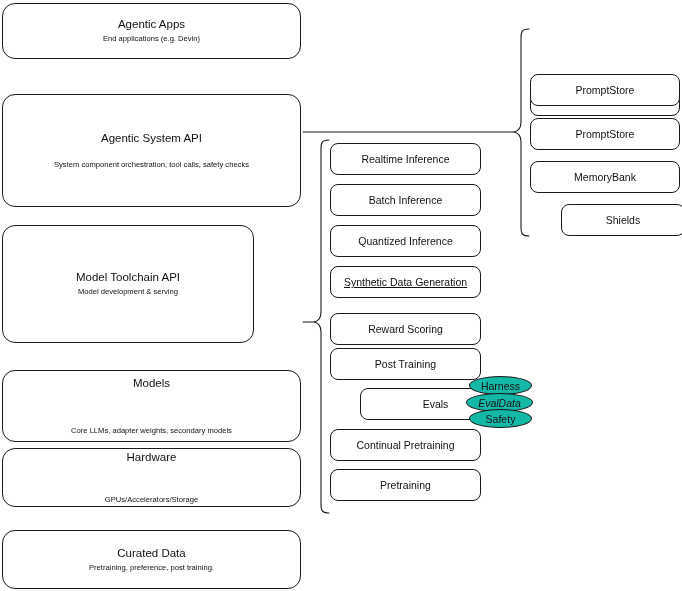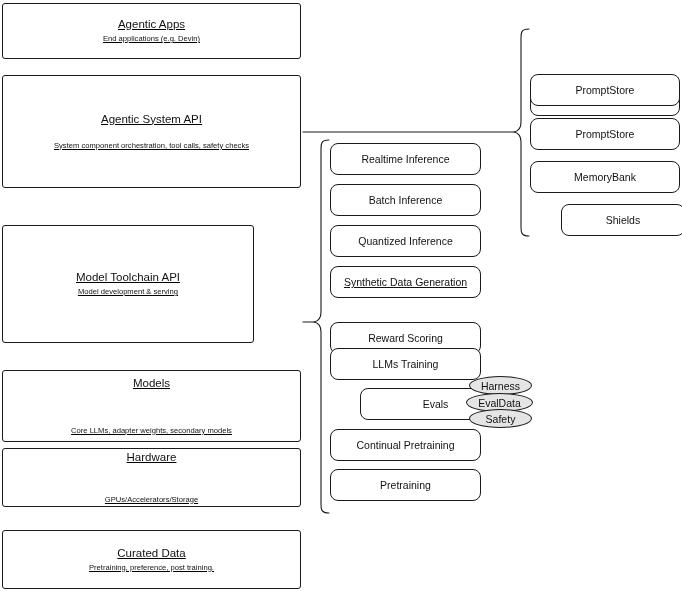--- a/index.html
+++ b/index.html
@@ -27,22 +27,21 @@
     border: 1px solid #1a1a1a;
     background: #ffffff;
     display: flex;
     flex-direction: column;
     align-items: center;
     justify-content: center;
     text-align: center;
   }
   
   .layer {
-    border-radius: 3px;
-    text-decoration: underline;
+    border-radius: 13px;
   }
   .layer .title {
     font-size: 11.5px;
     line-height: 15px;
     color: #111111;
   }
   .layer .subtitle {
     font-size: 7.6px;
     line-height: 12px;
     color: #111111;
@@ -53,21 +52,21 @@
     border-radius: 8px;
     font-size: 10.5px;
     line-height: 14px;
     color: #111111;
   }
   
   .tag {
     position: absolute;
     box-sizing: border-box;
     border: 1px solid #1a1a1a;
-    background: #e5e5e5;
+    background: #14b8a6;
     border-radius: 50%/50%;
     display: flex;
     align-items: center;
     justify-content: center;
     font-size: 10.5px;
     line-height: 12px;
     color: #111111;
     text-align: center;
     white-space: nowrap;
   }
@@ -113,21 +112,21 @@
              C 321 509, 321 513, 329 513"></path>
 
     <line x1="303" y1="322" x2="314" y2="322"></line>
   </svg>
 
   <div class="node layer" style="left:2px; top:3px; width:299px; height:56px;">
     <div class="title">Agentic Apps</div>
     <div class="subtitle">End applications (e.g. Devin)</div>
   </div>
 
-  <div class="node layer" style="left:2px; top:75px; width:299px; height:113px;gap:12px;">
+  <div class="node layer" style="left:2px; top:94px; width:299px; height:113px;gap:12px;">
     <div class="title">Agentic System API</div>
     <div class="subtitle">System component orchestration, tool calls, safety checks</div>
   </div>
 
   <div class="node layer" style="left:2px; top:225px; width:252px; height:118px;">
     <div class="title">Model Toolchain API</div>
     <div class="subtitle">Model development &amp; serving</div>
   </div>
 
   <div class="node layer" style="left:2px; top:370px; width:299px; height:72px;gap:33px;">
@@ -150,40 +149,40 @@
   </div>
   <div class="node cap" style="left:330px; top:184px; width:151px; height:32px;">
     <span>Batch Inference</span>
   </div>
   <div class="node cap" style="left:330px; top:225px; width:151px; height:32px;">
     <span>Quantized Inference</span>
   </div>
   <div class="node cap" style="left:330px; top:266px; width:151px; height:32px;text-decoration:underline;">
     <span>Synthetic Data Generation</span>
   </div>
-  <div class="node cap" style="left:330px; top:322px; width:151px; height:32px;">
+  <div class="node cap" style="left:330px; top:313px; width:151px; height:32px;">
     <span>Reward Scoring</span>
   </div>
   <div class="node cap" style="left:330px; top:348px; width:151px; height:32px;">
-    <span>LLMs Training</span>
+    <span>Post Training</span>
   </div>
   <div class="node cap" style="left:330px; top:388px; width:151px; height:32px;margin-left:30px;">
     <span>Evals</span>
   </div>
   <div class="node cap" style="left:330px; top:429px; width:151px; height:32px;">
     <span>Continual Pretraining</span>
   </div>
   <div class="node cap" style="left:330px; top:469px; width:151px; height:32px;">
     <span>Pretraining</span>
   </div>
 
   <div class="tag" style="left:469px; top:376px; width:63px; height:19px;">
     <span>Harness</span>
   </div>
-  <div class="tag" style="left:466px; top:393px; width:67px; height:19px;">
+  <div class="tag" style="left:466px; top:393px; width:67px; height:19px;font-style:italic;">
     <span>EvalData</span>
   </div>
   <div class="tag" style="left:469px; top:409px; width:63px; height:19px;">
     <span>Safety</span>
   </div>
 
   <div class="node cap" style="left:530px; top:34px; width:150px; height:36px;margin-top:46px;">
     <span>Assistant</span>
   </div>
   <div class="node cap" style="left:530px; top:74px; width:150px; height:32px;">

